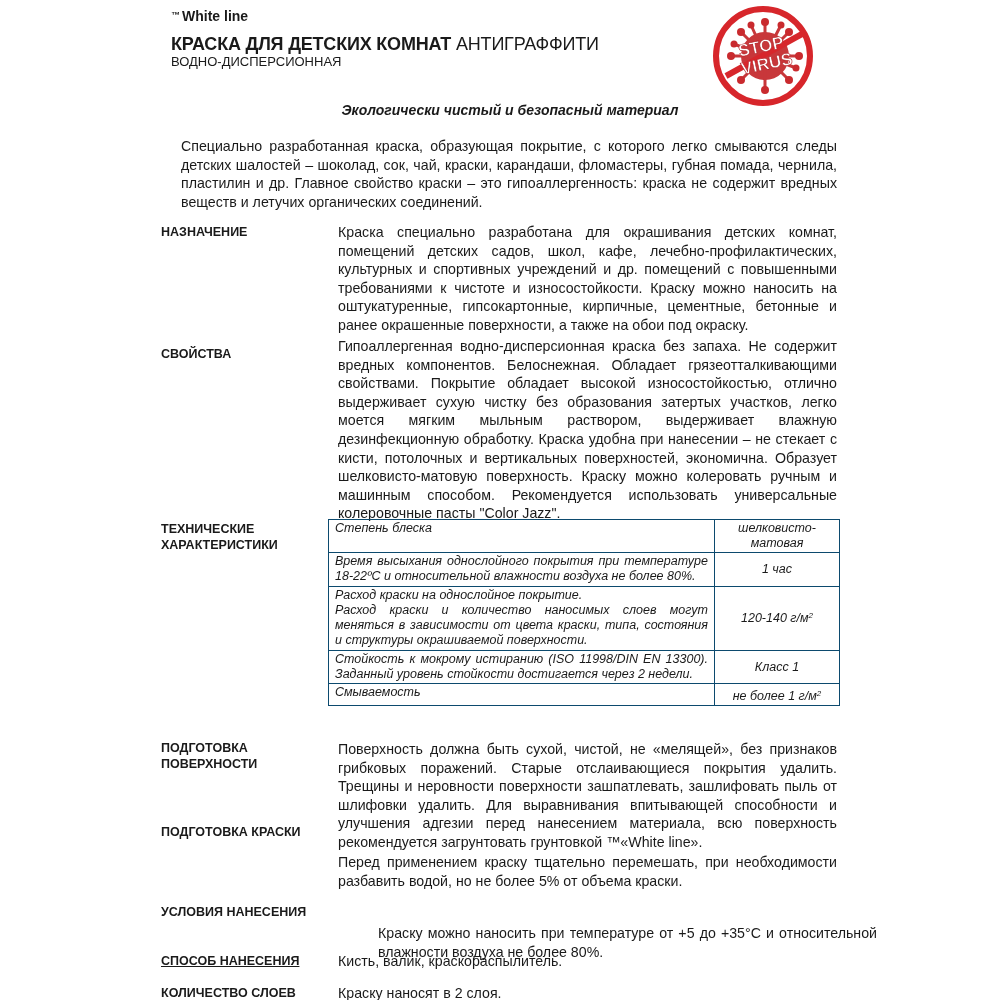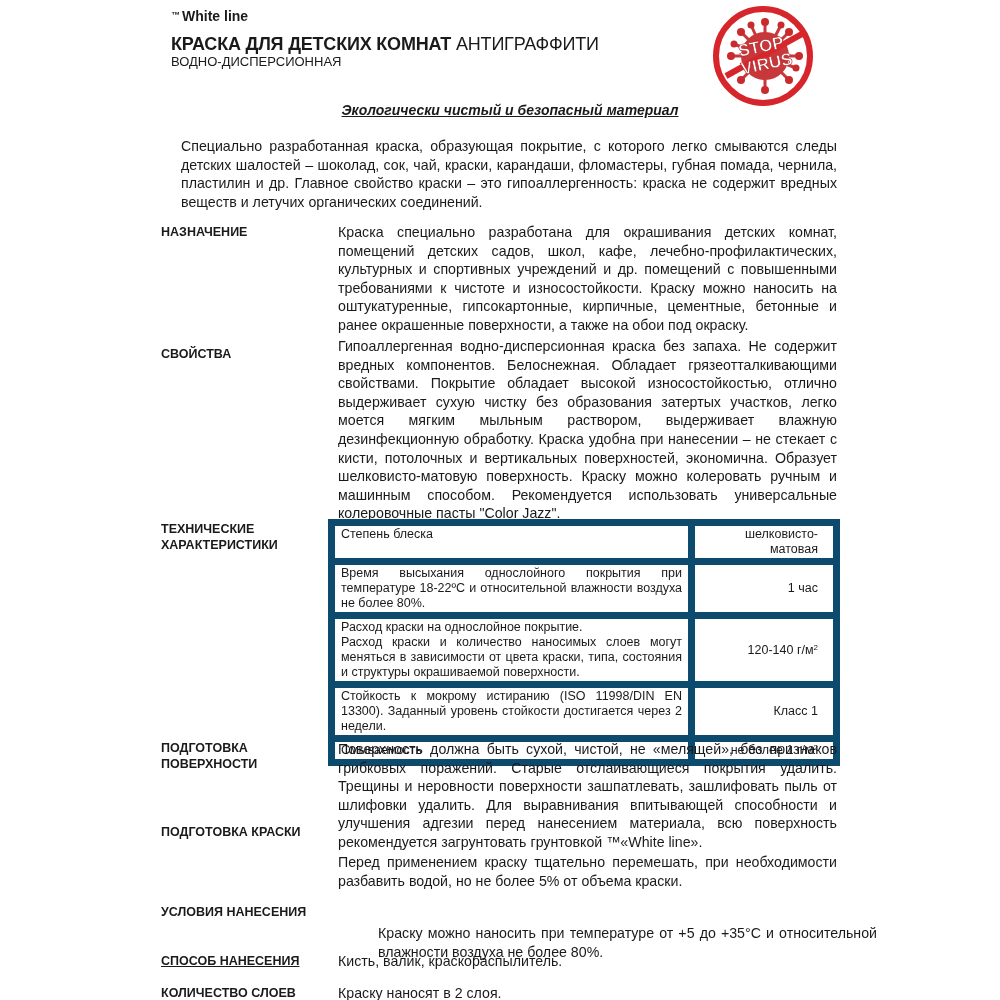--- a/index.html
+++ b/index.html
@@ -4,27 +4,27 @@
 <style>
   html, body { margin:0; padding:0; background:#ffffff; }
   body { width:1000px; height:1000px; position:relative; overflow:hidden; color:#1a1a1a; font-family:"Liberation Sans", sans-serif; }
   .abs { position:absolute; }
   .brand { left:171px; top:8px; font-size:14px; font-weight:bold; }
   .brand .tm { font-size:9px; vertical-align:3px; margin-right:2px; }
   .title { left:171px; top:34px; font-size:18px; white-space:nowrap; letter-spacing:-0.2px; }
   .title b { font-weight:bold; }
   .subtitle { left:171px; top:54px; font-size:13px; }
   .badge { left:709px; top:4px; width:108px; height:104px; }
-  .slogan { left:0; width:1000px; top:102px; text-align:center; font-size:14px; font-weight:bold; font-style:italic; padding-left:20px; box-sizing:border-box;text-decoration:underline; }
+  .slogan { left:0; width:1000px; top:102px; text-align:center; font-size:14px; font-weight:bold; font-style:italic; padding-left:20px; box-sizing:border-box; }
   .intro { left:181px; top:137px; width:656px; font-size:14.2px; line-height:18.5px; text-align:justify; font-family:"Liberation Sans Narrow","Liberation Sans", sans-serif; transform-origin:0 0; }
   .sec-label { left:161px; font-size:12.5px; font-weight:bold; line-height:16px; }
   .sec-body { left:338px; width:499px; font-size:14.2px; line-height:18.6px; text-align:justify; }
   table.spec { position:absolute; left:328px; top:519px; width:512px; border-collapse:collapse; font-size:12.5px; line-height:15px; }
-  table.spec td { border:7px solid #0c4a6e; padding:1px 6px 1px 6px; vertical-align:top; }
-  table.spec td.val { width:108px; text-align:right; vertical-align:middle; padding:1px 15px; }
+  table.spec td { border:1px solid #0c4a6e; padding:1px 6px 1px 6px; vertical-align:top;font-style:italic; }
+  table.spec td.val { width:108px; text-align:center; vertical-align:middle; padding:1px 8px; }
   table.spec td.just { text-align:justify; }
   sup { font-size:8px; vertical-align:4px; line-height:0; }
 </style>
 </head>
 <body>
 
 <div class="abs brand">
   <span class="tm">™</span><span>White line</span>
 </div>
 <div class="abs title">

